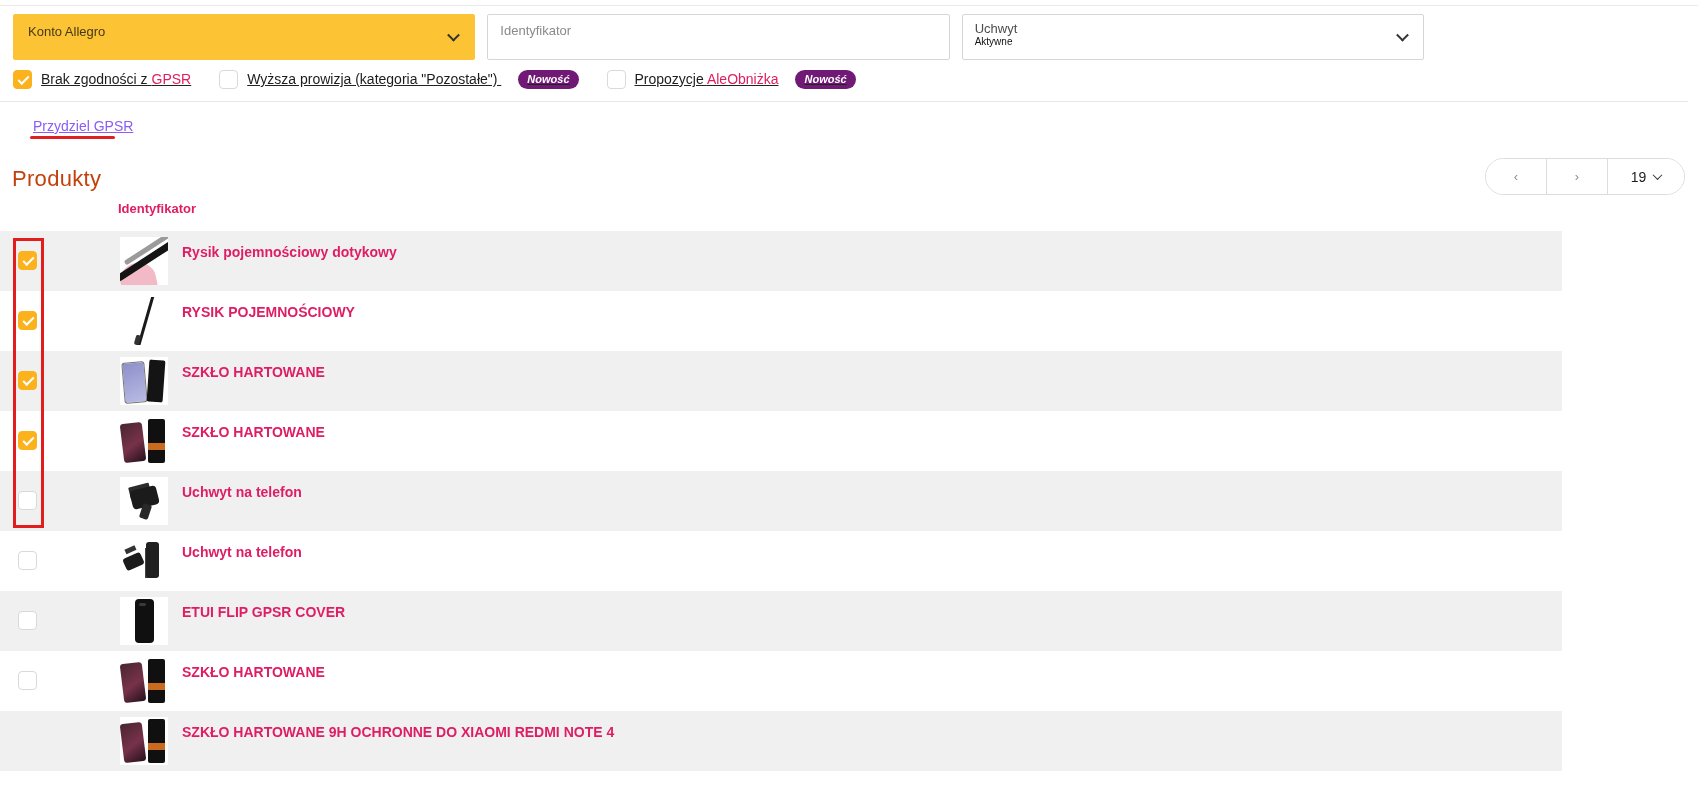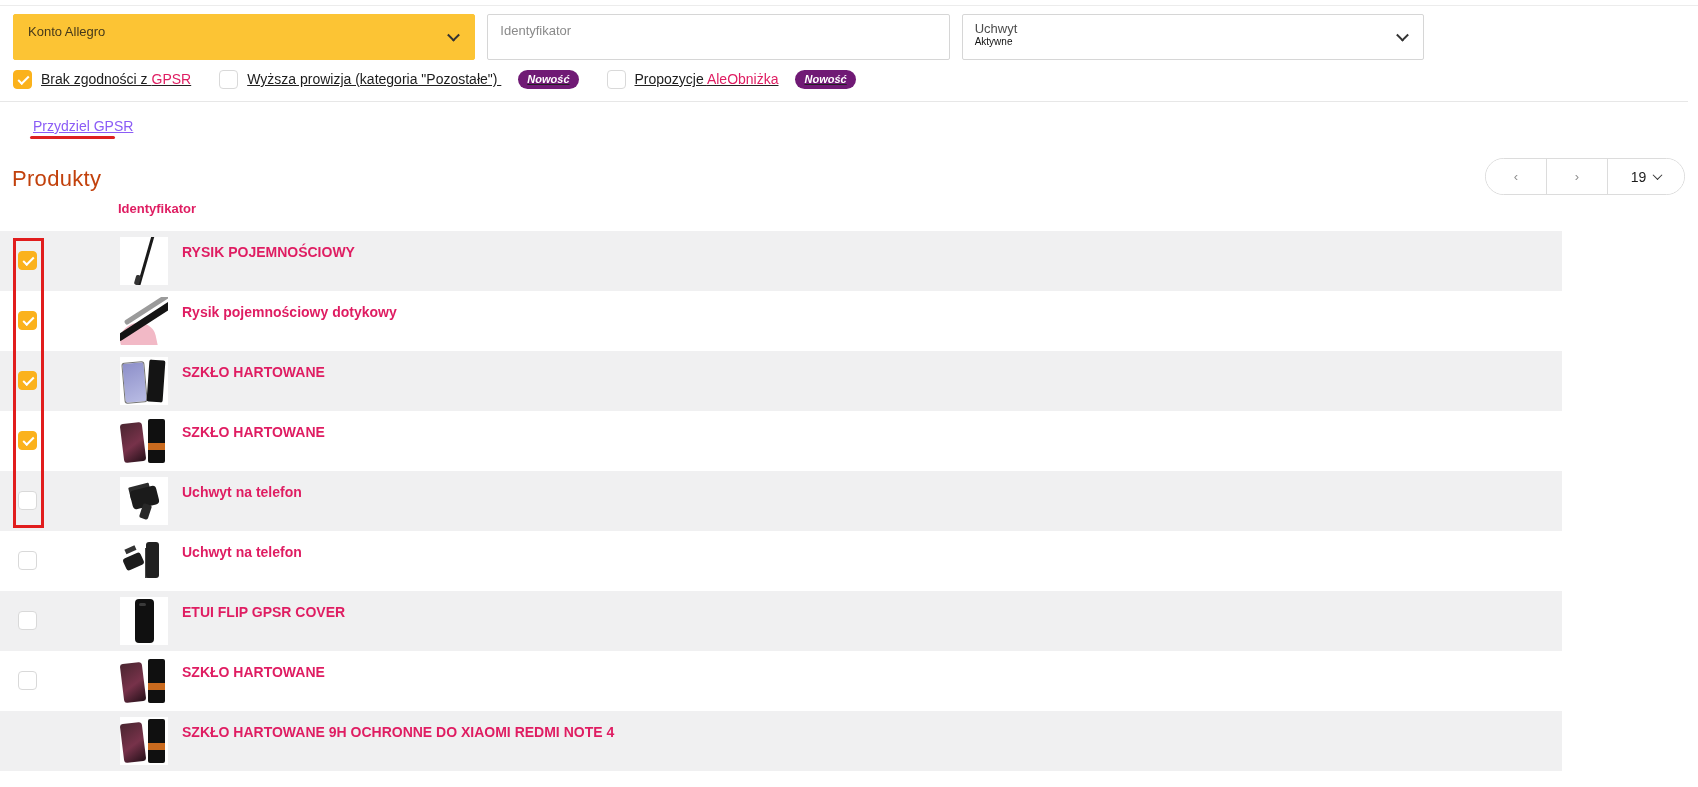--- a/index.html
+++ b/index.html
@@ -133,30 +133,30 @@
       <span>19</span>
       <span class="chev-sm"></span>
     </button>
   </div>
 
   <div class="col-head">Identyfikator</div>
 
   <div class="rows" id="rows">
   <div class="row">
     <span class="cb checked"></span>
+    <span class="thumb v-stylus-hand-photo"></span>
+    <a class="pname">Rysik pojemnościowy dotykowy</a>
+  </div>
+
+  <div class="row">
+    <span class="cb checked"></span>
     <span class="thumb v-stylus-photo"></span>
     <a class="pname">RYSIK POJEMNOŚCIOWY</a>
   </div>
 
-  <div class="row">
-    <span class="cb checked"></span>
-    <span class="thumb v-stylus-hand-photo"></span>
-    <a class="pname">Rysik pojemnościowy dotykowy</a>
-  </div>
-
 
   <div class="row">
     <span class="cb checked"></span>
     <span class="thumb v-glass-blue-photo"></span>
     <a class="pname">SZKŁO HARTOWANE</a>
   </div>
 
   <div class="row">
     <span class="cb checked"></span>
     <span class="thumb v-glass-orange-photo"></span>

